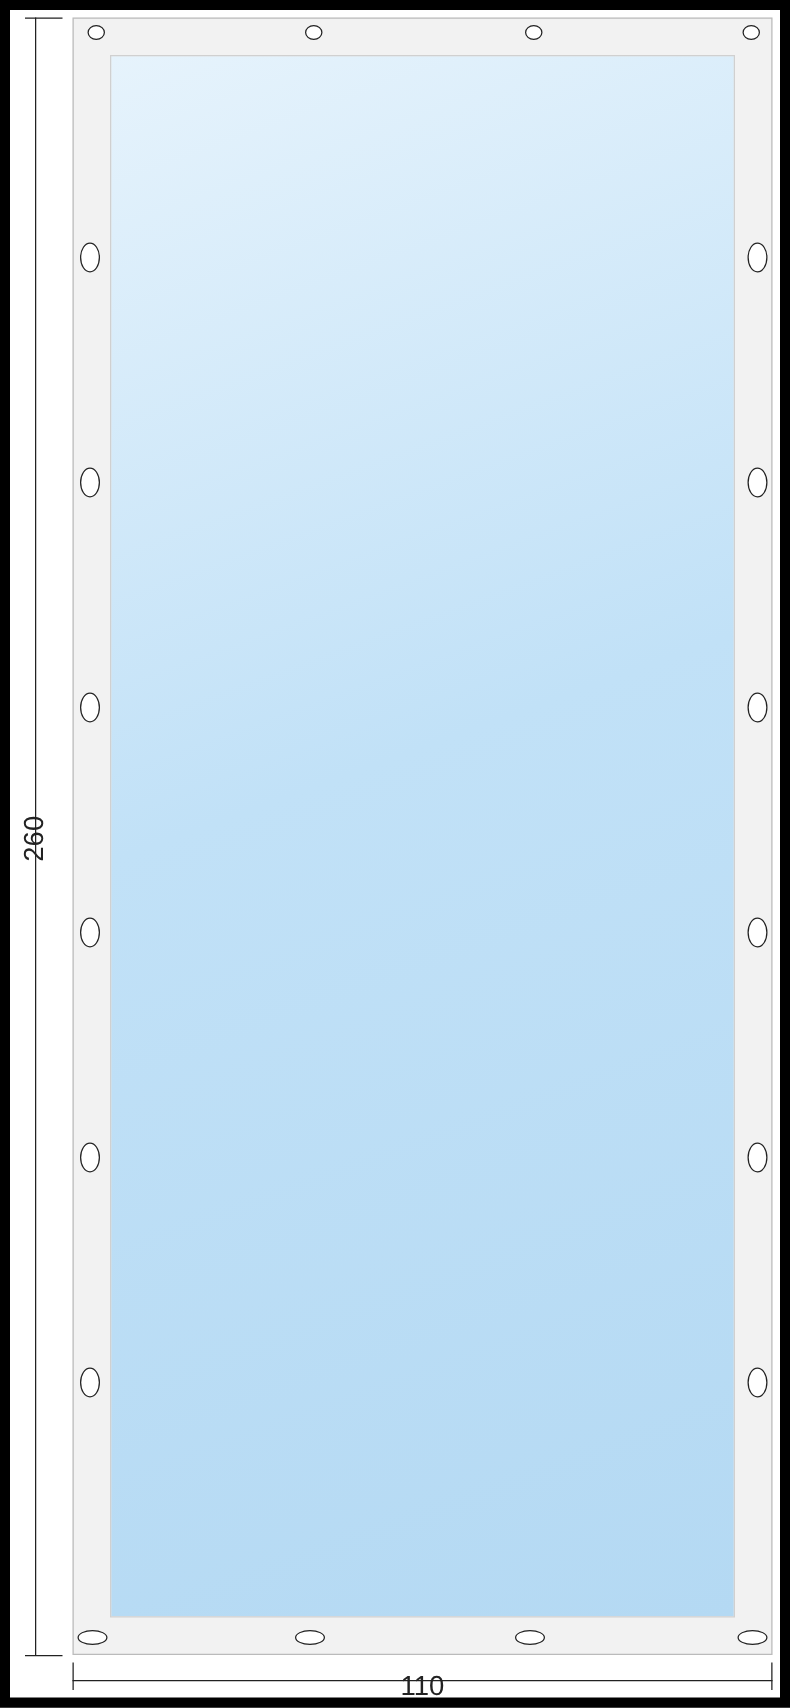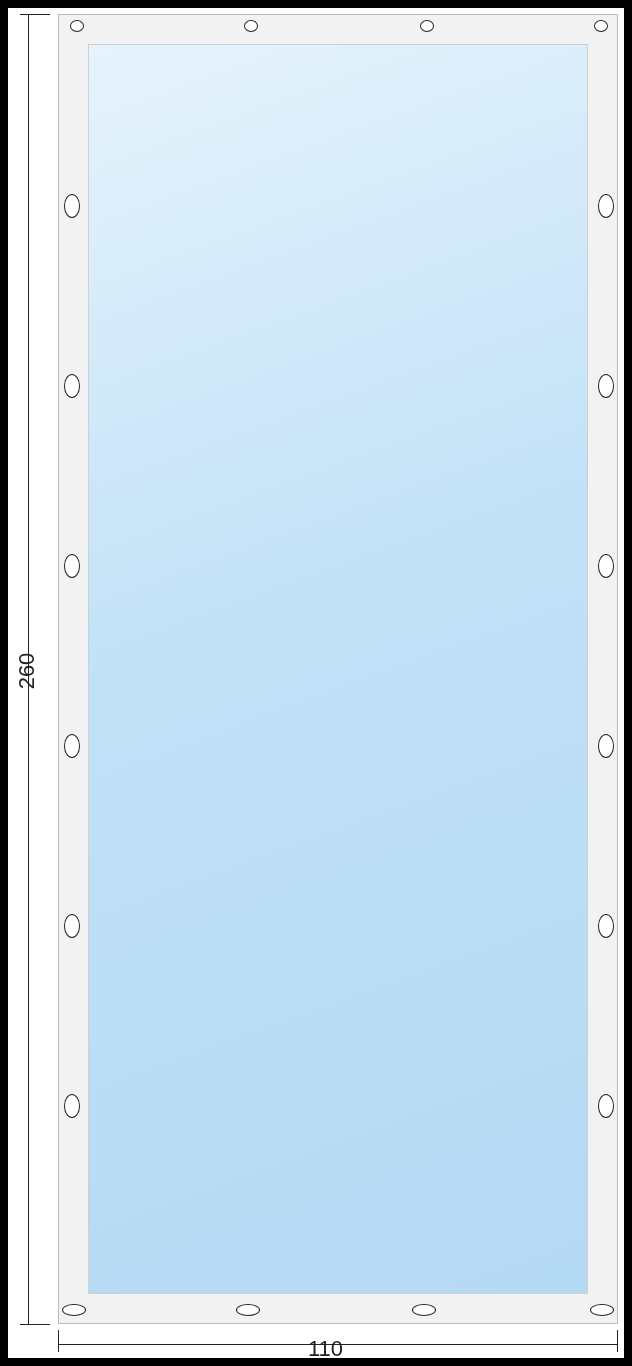--- a/index.html
+++ b/index.html
@@ -88,21 +88,21 @@
     font-size: 22px;
     color: #222;
     transform: rotate(-90deg);
     transform-origin: center center;
     text-align: center;
   }
   .dim-label-h {
     position: absolute;
     font-size: 22px;
     color: #222;
-    text-align: left;
+    text-align: center;
   }
 </style>
 </head>
 <body>
 
 <div class="frame">
 
   <div class="panel"></div>
   <div class="glass"></div>
 

